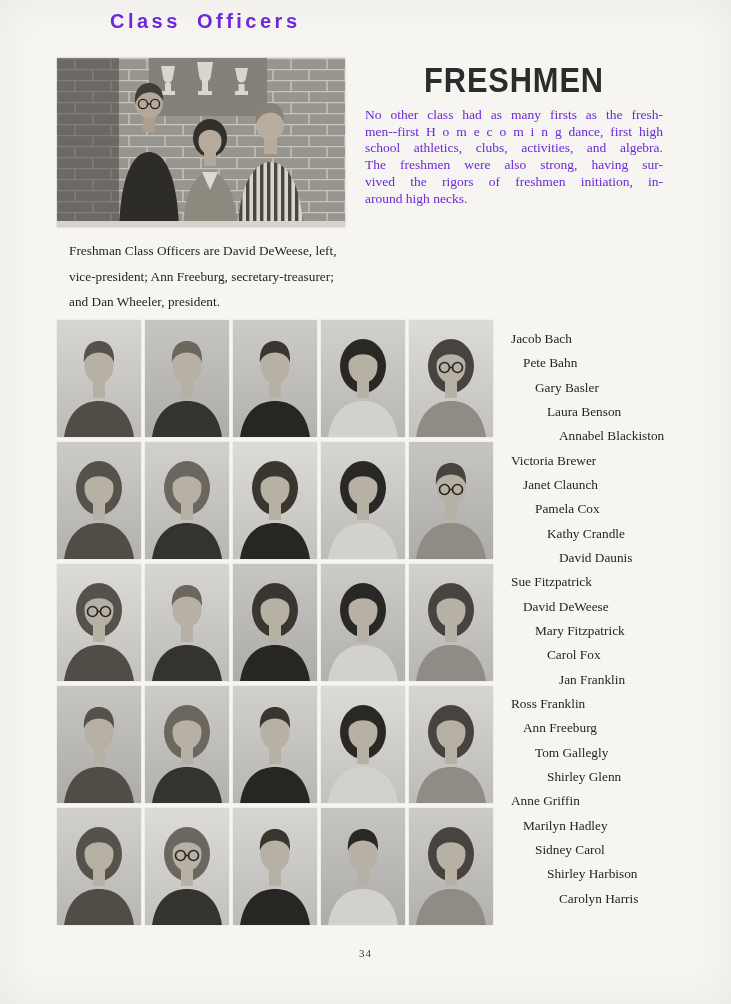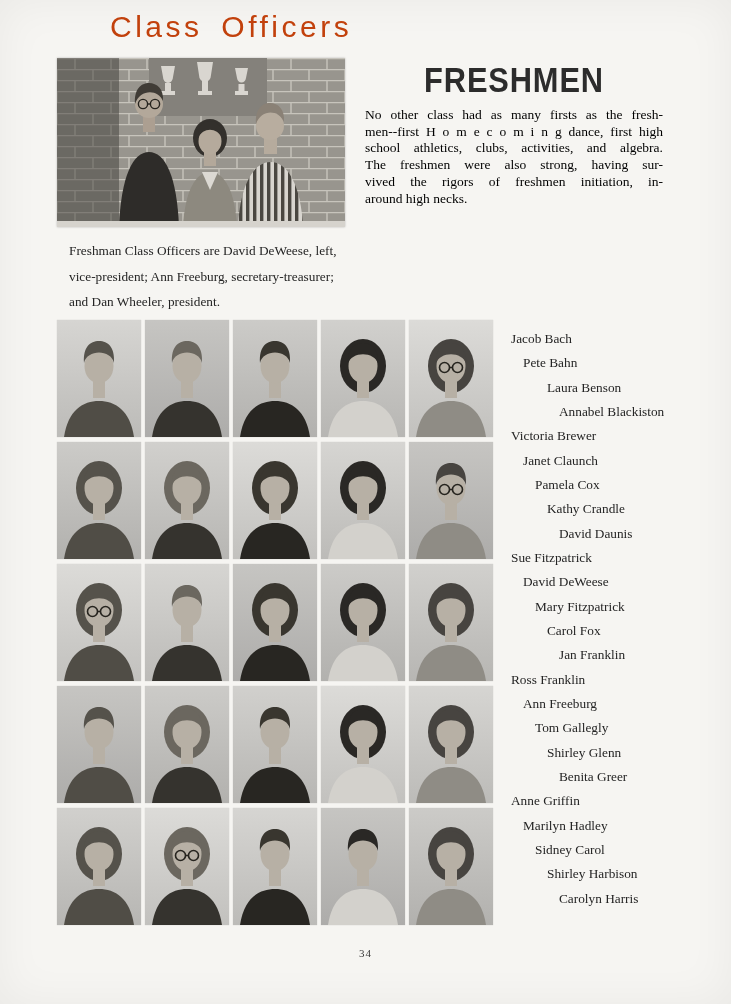--- a/index.html
+++ b/index.html
@@ -9,42 +9,42 @@
     font-family:"Liberation Serif", serif;
     color:#232323;
     position:relative;
     overflow:hidden;
   }
   .page{position:absolute;inset:0;box-shadow:inset 0 0 45px rgba(0,0,0,0.05);}
 
   #class-title{
     position:absolute;left:110px;top:10px;margin:0;
     font-family:"Liberation Sans", sans-serif;
-    font-size:30px;font-weight:400;letter-spacing:3.5px;word-spacing:7px;
-    color:#c2410c;
+    font-size:20px;font-weight:700;letter-spacing:3.5px;word-spacing:7px;
+    color:#6d28d9;
   }
 
   #officers-photo{
     position:absolute;left:57px;top:58px;width:288px;height:169px;
     background:#9a9792;box-shadow:0 0 2px rgba(0,0,0,0.25);
   }
   #officers-photo svg{display:block;}
 
   #freshmen-heading{
     position:absolute;left:368px;top:60px;width:292px;margin:0;
     text-align:center;
     font-family:"Liberation Sans", sans-serif;
     font-size:35px;font-weight:700;letter-spacing:1px;
     transform:scaleX(0.88);transform-origin:50% 50%;
     color:#2c2c2c;
   }
 
   #intro{
     position:absolute;left:365px;top:107px;width:298px;
-    font-size:13.5px;line-height:16.7px;color:#000000;
+    font-size:13.5px;line-height:16.7px;color:#6d28d9;
   }
   .para-line{text-align:justify;text-align-last:justify;white-space:normal;}
   .para-line.last{text-align-last:left;}
 
   #caption{
     position:absolute;left:69px;top:238px;width:310px;
     font-size:13.3px;color:#242424;
   }
   .caption-line{line-height:25.7px;white-space:nowrap;}
 
@@ -384,37 +384,37 @@
           <path d="M7,117 C11,90 26,81 42,81 C58,81 73,90 77,117 Z" fill="#8f8c85"></path>
           <ellipse cx="42" cy="46" rx="14.5" ry="17.5" fill="#b7b0a5"></ellipse>
           <path d="M26.5,44 C27,28 34,23 42,23 C50,23 57,28 57.5,44 C53,31 31,31 26.5,44 Z" fill="#474440"></path>
         </svg>
       </div>
     </div>
 
   <div id="roster">
       <div class="roster-name" style="padding-left: 0px;">Jacob Bach</div>
       <div class="roster-name" style="padding-left: 12px;">Pete Bahn</div>
+      <div class="roster-name" style="padding-left: 24px;">Gary Basler</div>
       <div class="roster-name" style="padding-left: 36px;">Laura Benson</div>
       <div class="roster-name" style="padding-left: 48px;">Annabel Blackiston</div>
       <div class="roster-name" style="padding-left: 0px;">Victoria Brewer</div>
       <div class="roster-name" style="padding-left: 12px;">Janet Claunch</div>
       <div class="roster-name" style="padding-left: 24px;">Pamela Cox</div>
       <div class="roster-name" style="padding-left: 36px;">Kathy Crandle</div>
       <div class="roster-name" style="padding-left: 48px;">David Daunis</div>
       <div class="roster-name" style="padding-left: 0px;">Sue Fitzpatrick</div>
       <div class="roster-name" style="padding-left: 12px;">David DeWeese</div>
       <div class="roster-name" style="padding-left: 24px;">Mary Fitzpatrick</div>
       <div class="roster-name" style="padding-left: 36px;">Carol Fox</div>
       <div class="roster-name" style="padding-left: 48px;">Jan Franklin</div>
       <div class="roster-name" style="padding-left: 0px;">Ross Franklin</div>
       <div class="roster-name" style="padding-left: 12px;">Ann Freeburg</div>
       <div class="roster-name" style="padding-left: 24px;">Tom Gallegly</div>
       <div class="roster-name" style="padding-left: 36px;">Shirley Glenn</div>
-      <div class="roster-name" style="padding-left: 48px;">Benita Greer</div>
       <div class="roster-name" style="padding-left: 0px;">Anne Griffin</div>
       <div class="roster-name" style="padding-left: 12px;">Marilyn Hadley</div>
       <div class="roster-name" style="padding-left: 24px;">Sidney Carol</div>
       <div class="roster-name" style="padding-left: 36px;">Shirley Harbison</div>
       <div class="roster-name" style="padding-left: 48px;">Carolyn Harris</div>
     </div>
 
   <div id="page-number">34</div>
 
 </div>

